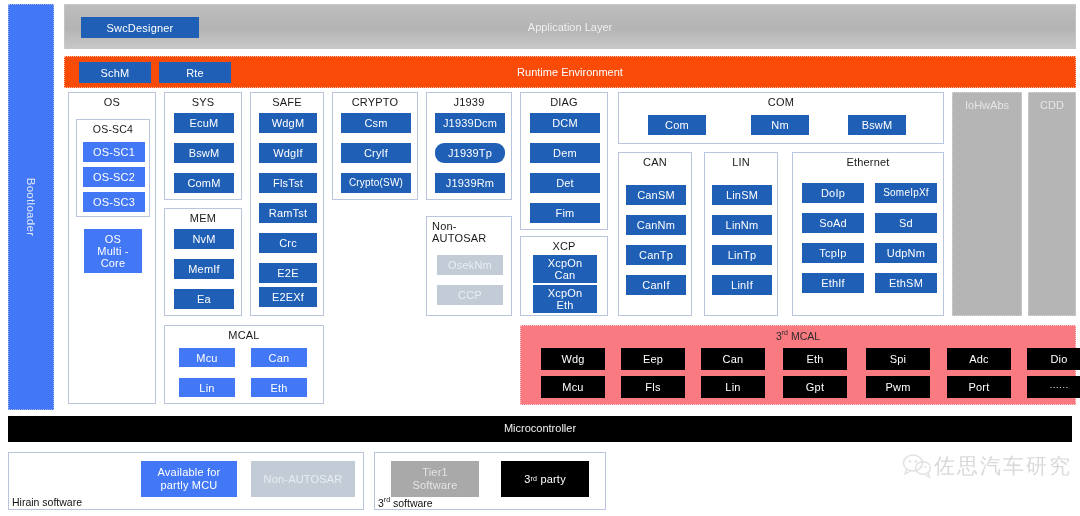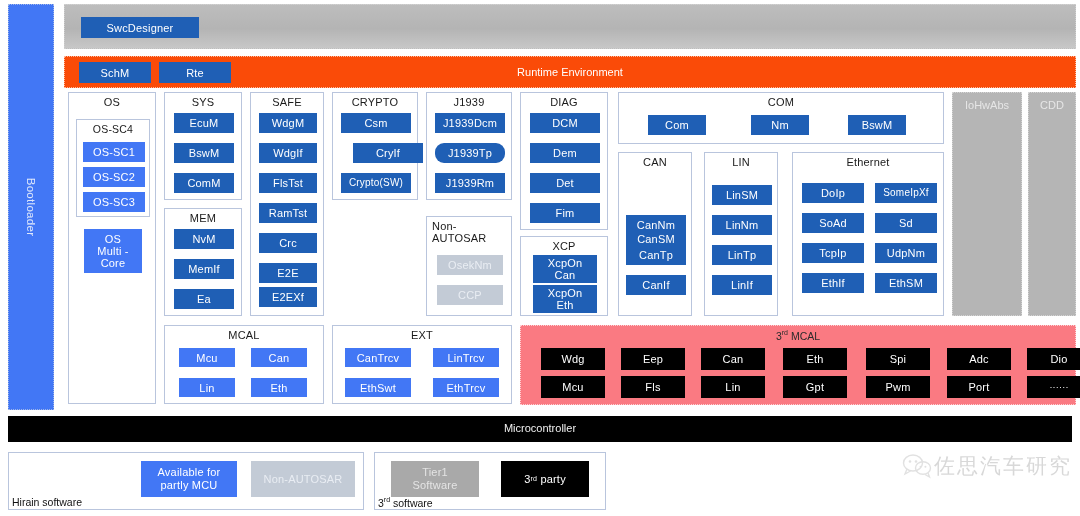--- a/index.html
+++ b/index.html
@@ -61,20 +61,21 @@
 </head>
 <body>
 
 <div id="stage">
 
   <div id="bootloader">
     <span class="vtxt">Bootloader</span>
   </div>
 
   <div id="appLayer">
+    <span class="caption">Application Layer</span>
     <div class="chip dark" style="left:16px;top:12px;width:118px;height:21px;">SwcDesigner</div>
   </div>
 
   <div id="rte">
     <span class="caption">Runtime Environment</span>
     <div class="chip dark" style="left:14px;top:5px;width:72px;height:21px;">SchM</div>
     <div class="chip dark" style="left:94px;top:5px;width:72px;height:21px;">Rte</div>
   </div>
 
   <div class="panel" style="left:68px;top:92px;width:88px;height:312px;">
@@ -111,21 +112,21 @@
     <div class="chip dark" style="left:8px;top:80px;width:58px;height:20px;">FlsTst</div>
     <div class="chip dark" style="left:8px;top:110px;width:58px;height:20px;">RamTst</div>
     <div class="chip dark" style="left:8px;top:140px;width:58px;height:20px;">Crc</div>
     <div class="chip dark" style="left:8px;top:170px;width:58px;height:20px;">E2E</div>
     <div class="chip dark" style="left:8px;top:194px;width:58px;height:20px;">E2EXf</div>
   </div>
 
   <div class="panel" style="left:332px;top:92px;width:86px;height:108px;">
     <div class="ptitle">CRYPTO</div>
     <div class="chip dark" style="left:8px;top:20px;width:70px;height:20px;">Csm</div>
-    <div class="chip dark" style="left:20px;top:50px;width:70px;height:20px;">CryIf</div>
+    <div class="chip dark" style="left:8px;top:50px;width:70px;height:20px;">CryIf</div>
     <div class="chip dark" style="left:8px;top:80px;width:70px;height:20px;font-size:10px;">Crypto(SW)</div>
   </div>
 
 
   <div class="panel" style="left:426px;top:92px;width:86px;height:108px;">
     <div class="ptitle">J1939</div>
     <div class="chip dark" style="left:8px;top:20px;width:70px;height:20px;">J1939Dcm</div>
     <div class="chip dark" style="left:8px;top:50px;width:70px;height:20px;border-radius:9px;">J1939Tp</div>
     <div class="chip dark" style="left:8px;top:80px;width:70px;height:20px;">J1939Rm</div>
   </div>
@@ -154,21 +155,21 @@
 
   <div class="panel" style="left:618px;top:92px;width:326px;height:52px;">
     <div class="ptitle">COM</div>
     <div class="chip dark" style="left:29px;top:22px;width:58px;height:20px;">Com</div>
     <div class="chip dark" style="left:132px;top:22px;width:58px;height:20px;">Nm</div>
     <div class="chip dark" style="left:229px;top:22px;width:58px;height:20px;">BswM</div>
   </div>
 
   <div class="panel" style="left:618px;top:152px;width:74px;height:164px;">
     <div class="ptitle">CAN</div>
-    <div class="chip dark" style="left:7px;top:32px;width:60px;height:20px;margin-top:44px;">CanSM</div>
+    <div class="chip dark" style="left:7px;top:32px;width:60px;height:20px;">CanSM</div>
     <div class="chip dark" style="left:7px;top:62px;width:60px;height:20px;">CanNm</div>
     <div class="chip dark" style="left:7px;top:92px;width:60px;height:20px;">CanTp</div>
     <div class="chip dark" style="left:7px;top:122px;width:60px;height:20px;">CanIf</div>
   </div>
 
   <div class="panel" style="left:704px;top:152px;width:74px;height:164px;">
     <div class="ptitle">LIN</div>
     <div class="chip dark" style="left:7px;top:32px;width:60px;height:20px;">LinSM</div>
     <div class="chip dark" style="left:7px;top:62px;width:60px;height:20px;">LinNm</div>
     <div class="chip dark" style="left:7px;top:92px;width:60px;height:20px;">LinTp</div>
@@ -188,27 +189,20 @@
   </div>
 
   <div class="panel" style="left:164px;top:325px;width:160px;height:79px;">
     <div class="ptitle">MCAL</div>
     <div class="chip light" style="left:14px;top:22px;width:56px;height:19px;">Mcu</div>
     <div class="chip light" style="left:86px;top:22px;width:56px;height:19px;">Can</div>
     <div class="chip light" style="left:14px;top:52px;width:56px;height:19px;">Lin</div>
     <div class="chip light" style="left:86px;top:52px;width:56px;height:19px;">Eth</div>
   </div>
 
-  <div class="panel" style="left:332px;top:325px;width:180px;height:79px;">
-    <div class="ptitle">EXT</div>
-    <div class="chip light" style="left:12px;top:22px;width:66px;height:19px;">CanTrcv</div>
-    <div class="chip light" style="left:100px;top:22px;width:66px;height:19px;">LinTrcv</div>
-    <div class="chip light" style="left:12px;top:52px;width:66px;height:19px;">EthSwt</div>
-    <div class="chip light" style="left:100px;top:52px;width:66px;height:19px;">EthTrcv</div>
-  </div>
 
   <div class="graycol" style="left:952px;top:92px;width:70px;height:224px;">
     <span class="caption">IoHwAbs</span>
   </div>
   <div class="graycol" style="left:1028px;top:92px;width:48px;height:224px;">
     <span class="caption">CDD</span>
   </div>
 
   <div id="mcal3">
     <span class="caption"><span>3</span><sup>rd</sup> <span>MCAL</span></span>

